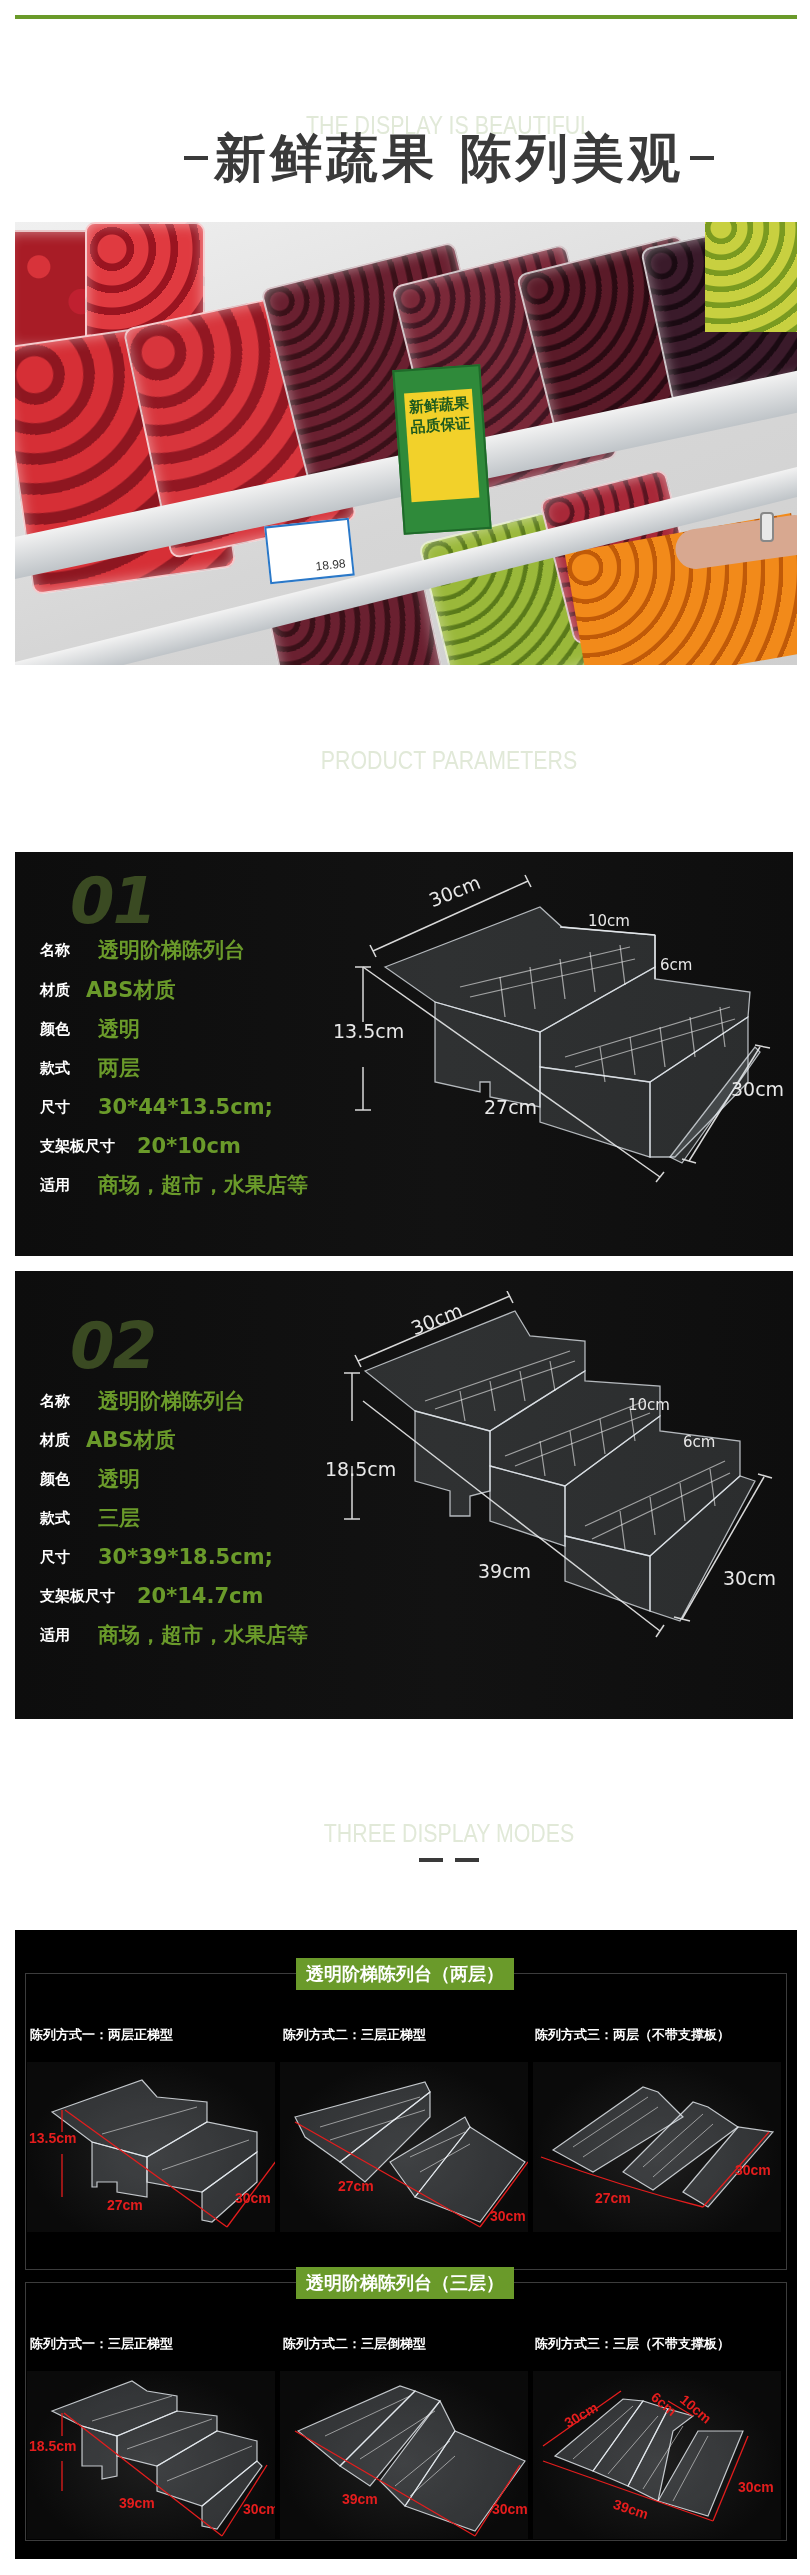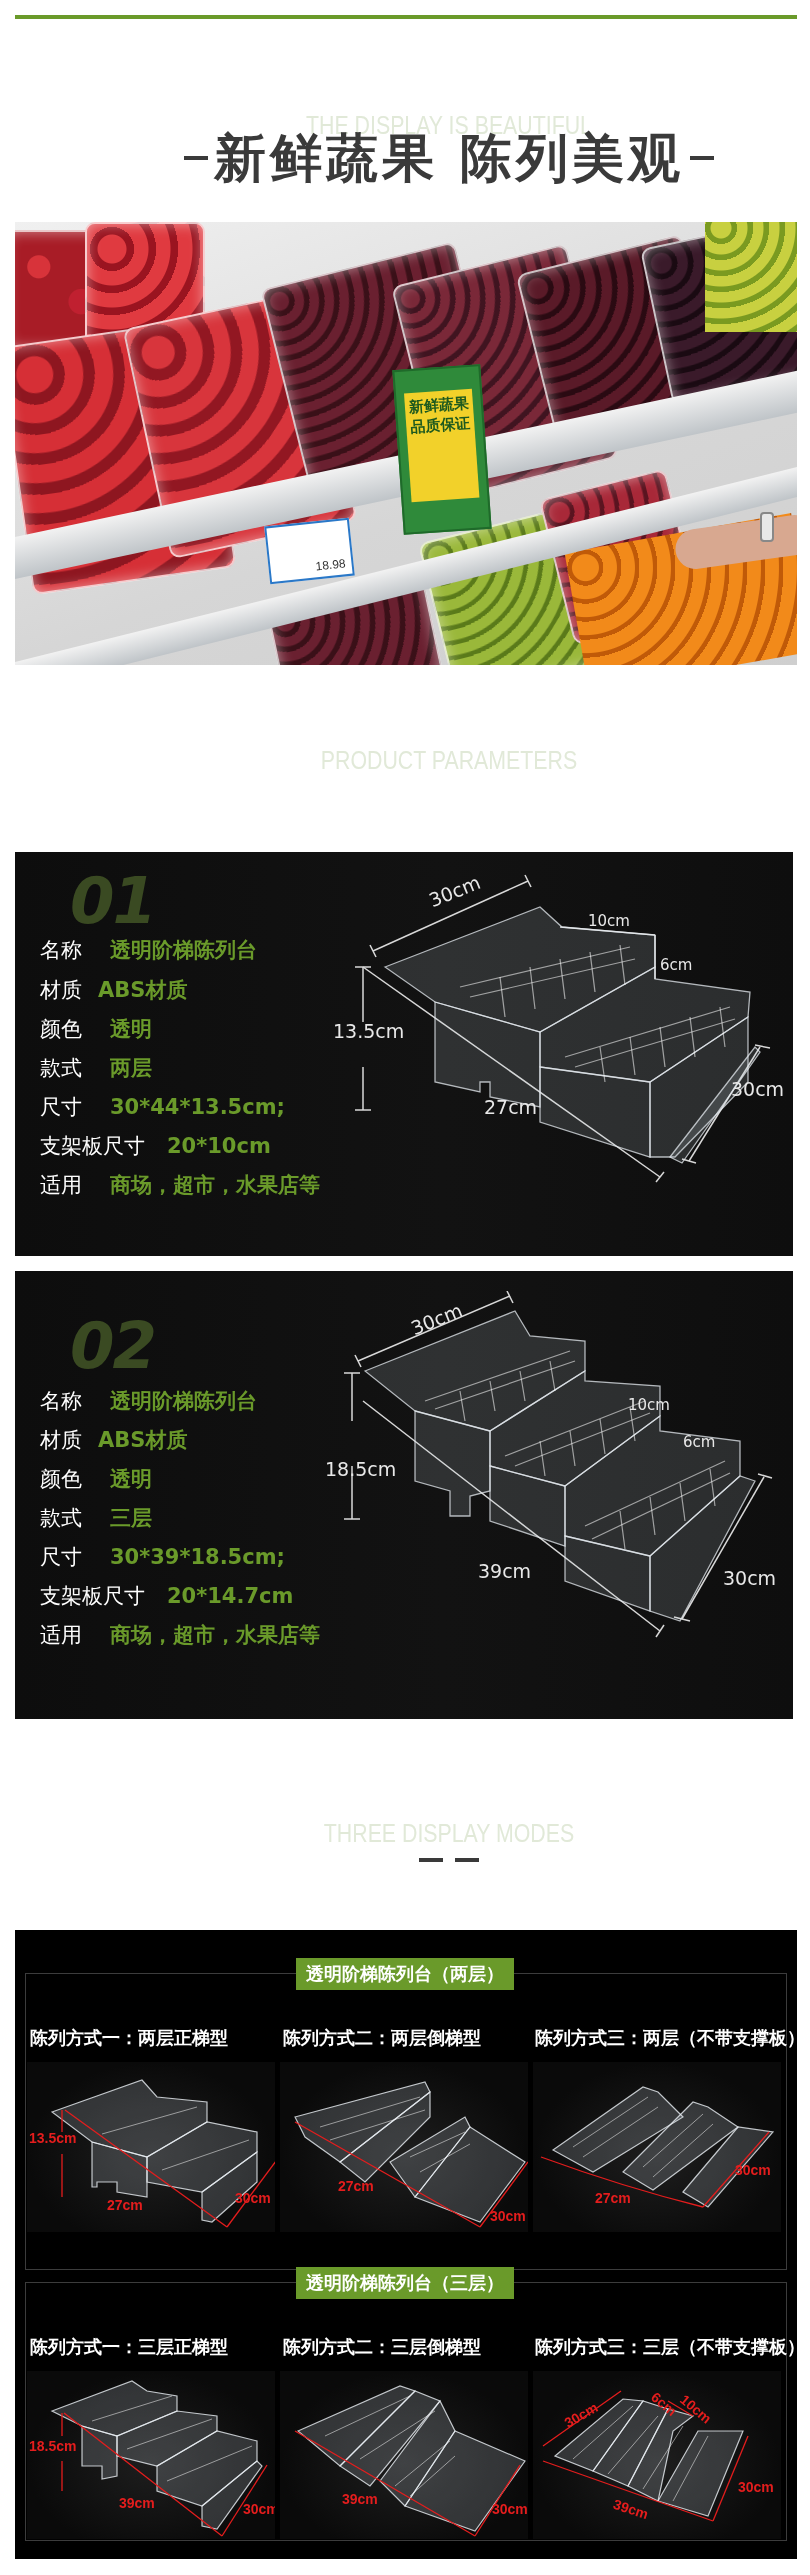--- a/index.html
+++ b/index.html
@@ -34,37 +34,37 @@
 
   
   .card {
     position: absolute; left: 15px; width: 778px; background: linear-gradient(90deg, #0d0d0d 0%, #121212 55%, #0e0e0e 100%);
   }
   .card .num {
     position: absolute; left: 55px; font-family: "DejaVu Sans", sans-serif; font-weight: bold; font-style: italic;
     font-size: 64px; color: #3a4a22; letter-spacing: -2px;
   }
   .spec-row { position: absolute; left: 25px; height: 32px; display: flex; align-items: center; white-space: nowrap; }
-  .spec-label { color: #ffffff; font-weight: normal; font-size: 21px; }
+  .spec-label { color: #ffffff; font-weight: bold; font-size: 15px; }
   .spec-value { color: #6a9a2a; font-weight: bold; font-size: 21px; margin-left: 28px; }
   .spec-row.tight .spec-value { margin-left: 16px; }
   .spec-row.wide .spec-value { margin-left: 22px; }
 
   .product-art { position: absolute; }
   .dim { position: absolute; color: #e8e8e8; font-family: "DejaVu Sans", sans-serif; font-size: 19px; white-space: nowrap; }
   .dim.small { font-size: 15px; }
 
   
   .modes-panel { position: absolute; left: 15px; top: 1930px; width: 782px; height: 629px; background: #000000; }
   .group-frame { position: absolute; left: 10px; width: 762px; border: 1px solid #3c3c3c; }
   .group-tag {
     position: absolute; background: #6a9a2a; color: #ffffff; font-size: 18px; font-weight: bold;
     height: 32px; line-height: 32px; padding: 0 10px; white-space: nowrap;
   }
-  .mode-label { position: absolute; color: #ffffff; font-size: 18px; font-weight: bold; white-space: nowrap; }
+  .mode-label { position: absolute; color: #ffffff; font-size: 13px; font-weight: bold; white-space: nowrap; }
   .mode-img { position: absolute; background: radial-gradient(ellipse at 50% 55%, #1e1e1e 0%, #0a0a0a 70%); overflow: hidden; }
   .rdim { position: absolute; color: #e41d1d; font-weight: bold; font-size: 14px; white-space: nowrap; font-family: "Liberation Sans", sans-serif; }
 </style>
 </head>
 <body>
 
 <div class="top-rule"></div>
 
 <div class="section-title" style="top:110px;height:80px;">
   <div class="en" style="top:0px;">THE DISPLAY IS BEAUTIFUL</div>
@@ -287,21 +287,21 @@
     <span class="dash"></span><span class="dash"></span>
   </div>
 </div>
 
 <div class="modes-panel">
 
   <div class="group-frame" style="top:43px;height:297px;"></div>
   <div class="group-tag" style="left:281px;top:28px;">透明阶梯陈列台（两层）</div>
 
   <div class="mode-label" style="left:15px;top:96px;">陈列方式一：两层正梯型</div>
-  <div class="mode-label" style="left:268px;top:96px;">陈列方式二：两层倒梯型</div>
+  <div class="mode-label" style="left:268px;top:96px;">陈列方式二：三层正梯型</div>
   <div class="mode-label" style="left:520px;top:96px;">陈列方式三：两层（不带支撑板）</div>
 
   <div class="mode-img" style="left:12px;top:132px;width:248px;height:170px;">
     <svg width="248" height="170" viewBox="0 0 248 170">
       <g fill="rgba(200,210,220,0.2)" stroke="rgba(235,240,245,0.8)" stroke-width="1.2">
         <path d="M25 50 L115 18 L130 35 L180 40 L180 60 L120 95 L65 80 Z"></path>
         <path d="M65 80 L120 95 L120 135 L90 130 L90 120 L70 120 L70 125 L65 125 Z"></path>
         <path d="M120 95 L180 60 L230 70 L230 90 L175 130 L120 120 Z"></path>
         <path d="M175 130 L230 90 L230 120 L185 160 L175 158 Z"></path>
       </g>

